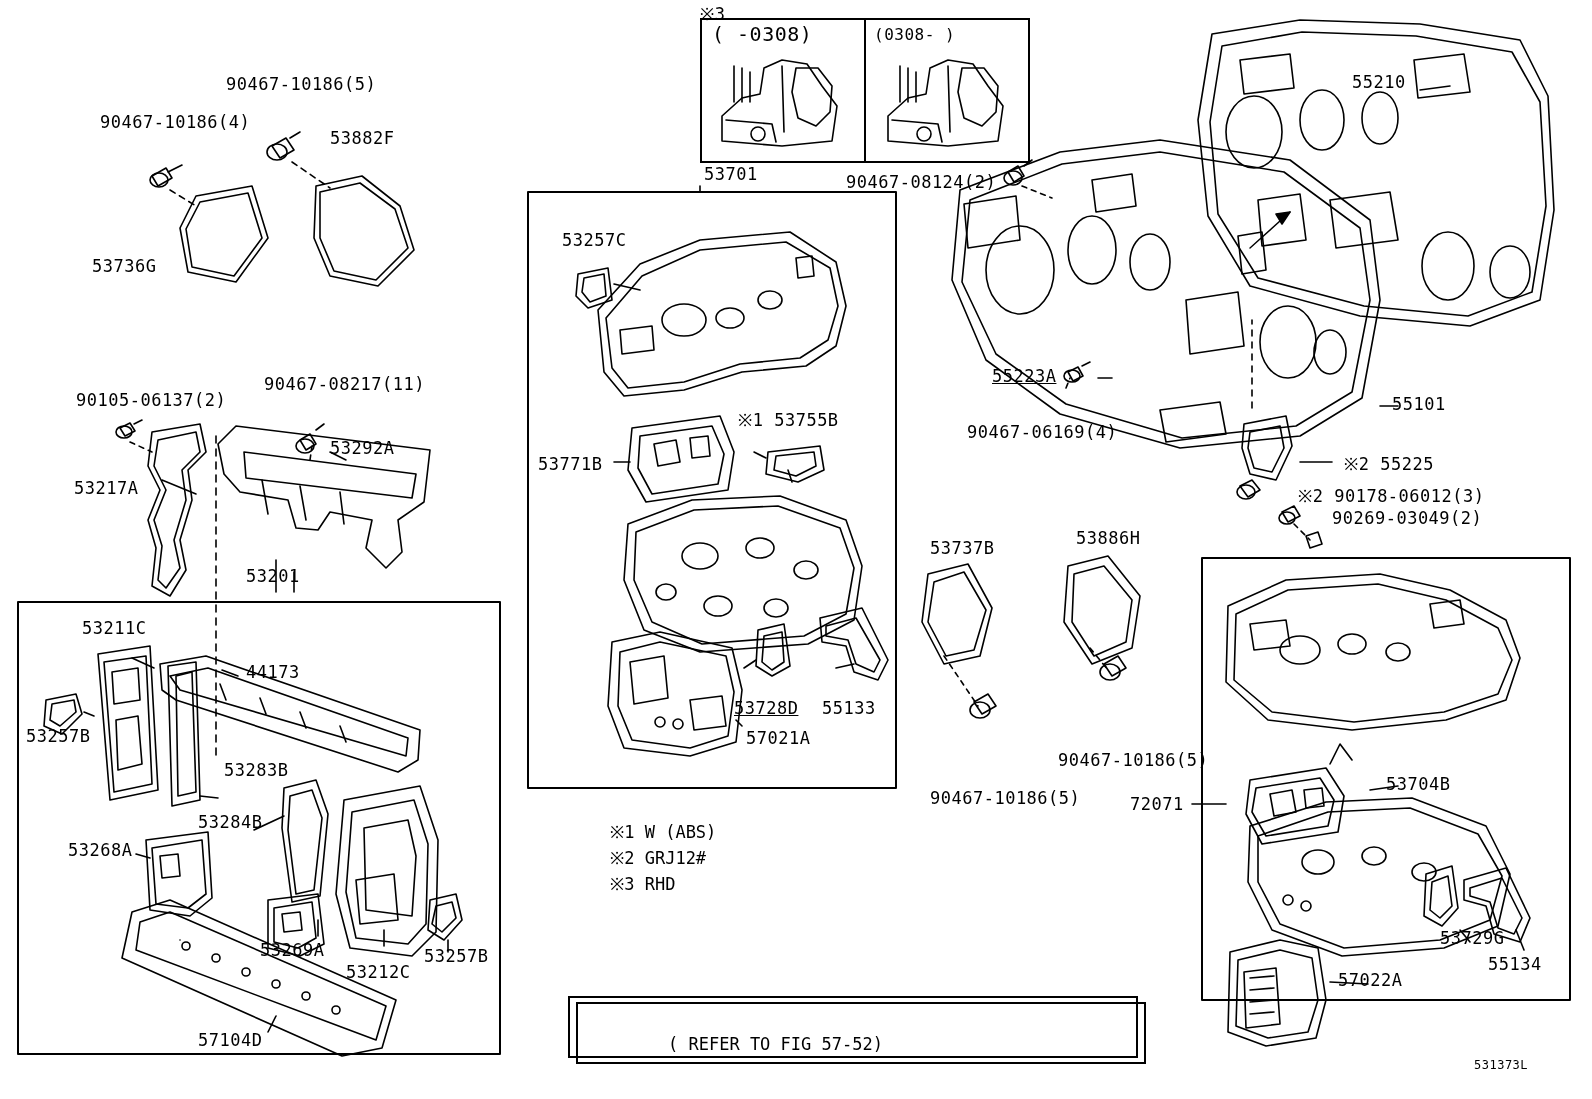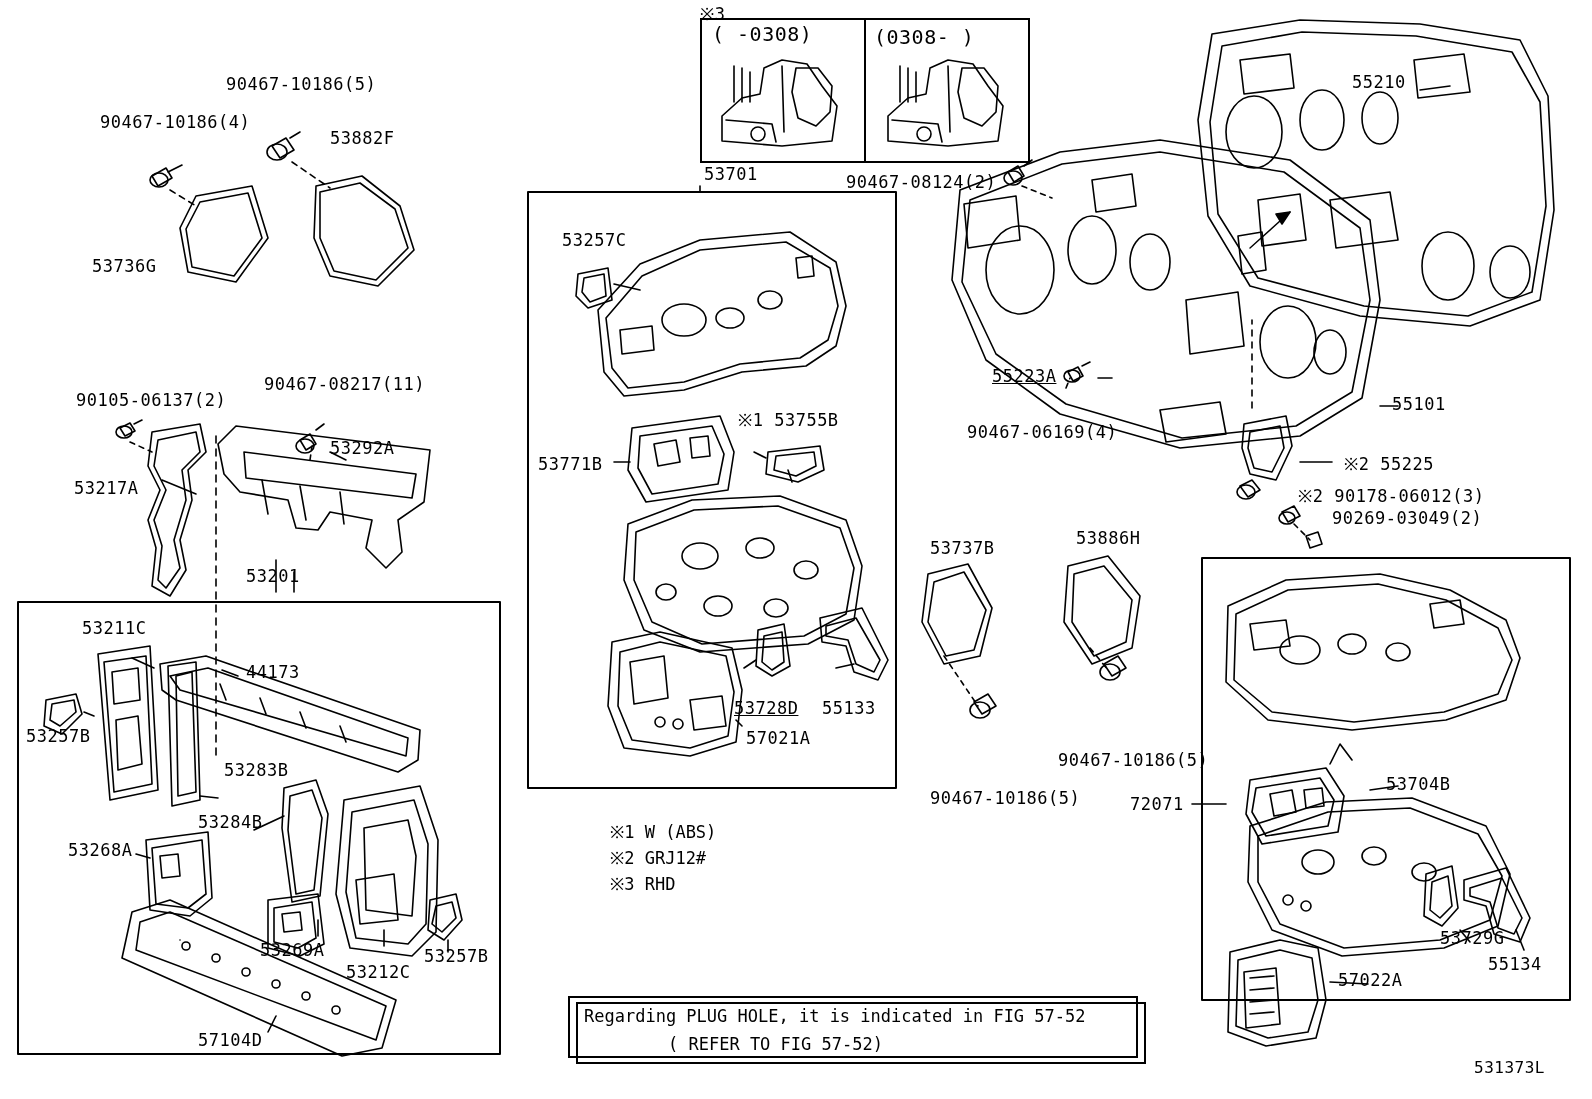--- a/index.html
+++ b/index.html
@@ -5,32 +5,32 @@
   html,body{margin:0;padding:0;background:#ffffff;}
   body{width:1592px;height:1099px;position:relative;overflow:hidden;
        font-family:"DejaVu Sans Mono", monospace;color:#000;}
   .stage{position:absolute;left:0;top:0;width:1592px;height:1099px;}
   .lbl{position:absolute;font-size:17px;letter-spacing:0.5px;white-space:nowrap;
        font-family:"DejaVu Sans Mono", monospace;}
   .box{position:absolute;border:2px solid #000;box-sizing:border-box;}
   .thin{position:absolute;border:1px solid #000;box-sizing:border-box;}
   .note{position:absolute;font-size:17px;white-space:nowrap;font-family:"DejaVu Sans Mono", monospace;}
   svg{position:absolute;left:0;top:0;overflow:visible;}
-  .code{position:absolute;font-size:16px;letter-spacing:0.5px;}
+  .code{position:absolute;font-size:12px;letter-spacing:0.5px;}
 </style>
 </head>
 <body>
 
 <div class="stage">
 
   <div class="box" style="left:700px;top:18px;width:330px;height:145px;"></div>
   <div class="thin" style="left:864px;top:18px;width:0;height:145px;border-width:0 0 0 2px;"></div>
   <div class="lbl" style="left:700px;top:2px;">※3</div>
   <div class="lbl" style="left:712px;top:22px;font-size:20px;">(     -0308)</div>
-  <div class="lbl" style="left:874px;top:25px;font-size:20px;">(0308-     )</div>
+  <div class="lbl" style="left:874px;top:25px;font-size:16px;">(0308-     )</div>
 
   <svg width="1592" height="1099">
     <g fill="none" stroke="#000" stroke-width="1.6" stroke-linejoin="round" stroke-linecap="round">
 
       <g transform="translate(712,46)">
         <path d="M10,70 L10,95 L70,100 L120,95 L125,60 L110,40 L95,18 L70,14 L52,22 L48,48 L30,52 Z"></path>
         <path d="M14,74 L60,78 L64,96"></path>
         <path d="M22,56 L22,20 M30,56 L30,22 M38,56 L38,26"></path>
         <path d="M70,20 L72,86"></path>
         <path d="M84,22 L80,46 L86,72 L104,80 L118,66 L120,40 L106,22 Z"></path>
@@ -349,18 +349,17 @@
   <div class="lbl" style="left:1440px;top:928px;">53729G</div>
   <div class="lbl" style="left:1488px;top:954px;">55134</div>
   <div class="lbl" style="left:1338px;top:970px;">57022A</div>
 
   <div class="note" style="left:610px;top:820px;">※1 W (ABS)</div>
   <div class="note" style="left:610px;top:846px;">※2 GRJ12#</div>
   <div class="note" style="left:610px;top:872px;">※3 RHD</div>
 
   <div class="box" style="left:568px;top:996px;width:570px;height:62px;"></div>
   <div class="box" style="left:576px;top:1002px;width:570px;height:62px;border-width:2px;"></div>
-  <div class="note" style="left:584px;top:1006px;">Regarding PLUG HOLE, it is indicated in FIG 57-52</div>
   <div class="note" style="left:668px;top:1034px;">( REFER TO FIG 57-52)</div>
 
   <div class="code" style="left:1474px;top:1058px;">531373L</div>
 
 </div>
 
 </body></html>

